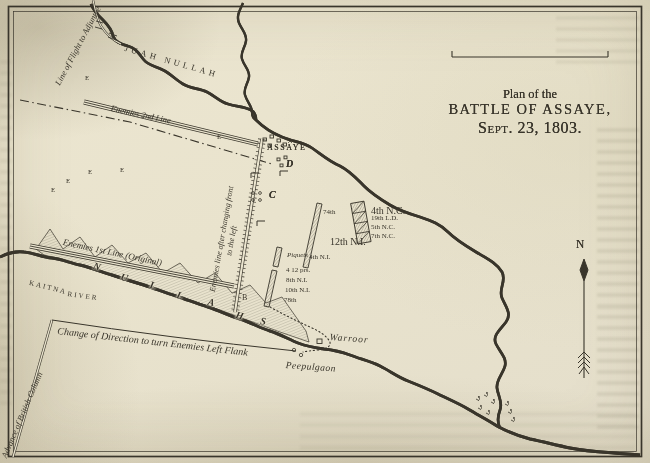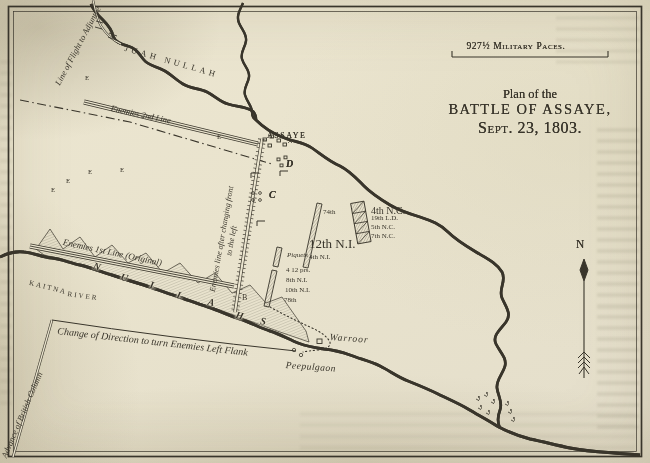--- a/index.html
+++ b/index.html
@@ -180,54 +180,53 @@
       <path d="M 584,281 L 584,352 M 584,352 L 584,378" fill="none" stroke-width="1.1"></path>
       <path d="M584,352 L578,358 M584,352 L590,358 M584,357 L578,363 M584,357 L590,363 M584,362 L578,368 M584,362 L590,368 M584,367 L579,374 M584,367 L589,374" fill="none" stroke-width="1"></path>
     </g>
 
     <g fill="none" stroke="#39352b">
       <path d="M 452,57 H 608" stroke-width="1.2"></path>
       <path d="M 452,57 V 51 M 608,57 V 51" stroke-width="1.1"></path>
     </g>
   </svg>
 
-  <span class="lbl sc inky" style="left:441px;top:42px;width:150px;text-align:center;font-size:9.5px;letter-spacing:.6px;">927½ Military Paces.</span>
 
   <span class="lbl inky" style="left:415px;top:102px;width:230px;text-align:center;font-size:14.5px;letter-spacing:1.5px;">BATTLE OF ASSAYE,</span>
   <span class="lbl inky" style="left:430px;top:88px;width:200px;text-align:center;font-size:12.5px;">Plan of the</span>
   <span class="lbl sc inky" style="left:430px;top:120px;width:200px;text-align:center;font-size:16px;letter-spacing:.5px;">Sept. 23, 1803.</span>
 
   <span class="lbl inky" style="left:576px;top:239px;font-size:11.5px;">N</span>
 
   <span class="lbl" style="left:126px;top:44px;font-size:8.5px;letter-spacing:3.5px;transform:rotate(16deg);">JUAH NULLAH</span>
   <span class="lbl" style="left:30px;top:280px;font-size:7px;letter-spacing:2px;transform:rotate(14deg);">KAITNA</span>
   <span class="lbl" style="left:68px;top:291px;font-size:7px;letter-spacing:2px;transform:rotate(8deg);">RIVER</span>
 
-  <span class="lbl inky" style="left:267px;top:132px;font-size:8px;letter-spacing:1.5px;">ASSAYE</span>
+  <span class="lbl inky" style="left:267px;top:144px;font-size:8px;letter-spacing:1.5px;">ASSAYE</span>
   <span class="lbl it" style="left:330px;top:333px;font-size:9.5px;letter-spacing:1px;transform:rotate(4deg);">Warroor</span>
   <span class="lbl it" style="left:286px;top:361px;font-size:9.5px;letter-spacing:.5px;transform:rotate(4deg);">Peepulgaon</span>
 
   <span class="lbl it ctr" style="left:22px;top:415px;font-size:8.5px;transform:translate(-50%,-50%) rotate(-67deg);">Advance of British Column</span>
   <span class="lbl it" style="left:58px;top:326px;font-size:10px;transform:rotate(6.5deg);">Change of Direction to turn Enemies Left Flank</span>
   <span class="lbl it ctr" style="left:78px;top:46px;font-size:8.5px;transform:translate(-50%,-50%) rotate(-62deg);">Line of Flight to Adjuntee</span>
 
   <span class="lbl it" style="left:64px;top:238px;font-size:9px;transform:rotate(12deg);">Enemies 1st Line (Original)</span>
   <span class="lbl it" style="left:112px;top:104px;font-size:8.5px;transform:rotate(12deg);">Enemies 2nd Line</span>
   <span class="lbl it ctr two" style="left:227px;top:240px;font-size:8px;transform:translate(-50%,-50%) rotate(-80deg);">
     <span>Enemies line after changing front</span>
     <span>to the left</span>
   </span>
 
   <span class="lbl" style="left:371px;top:206px;font-size:10px;">4th N.C.</span>
   <span class="lbl" style="left:371px;top:215px;font-size:7px;">19th L.D.</span>
   <span class="lbl" style="left:371px;top:224px;font-size:7px;">5th N.C.</span>
   <span class="lbl" style="left:371px;top:233px;font-size:7px;">7th N.C.</span>
 
   <span class="lbl" style="left:323px;top:209px;font-size:7px;">74th</span>
-  <span class="lbl" style="left:309px;top:237px;font-size:13px;">12th N.I.</span>
+  <span class="lbl" style="left:330px;top:237px;font-size:10px;">12th N.I.</span>
   <span class="lbl" style="left:309px;top:254px;font-size:7px;">4th N.I.</span>
 
   <span class="lbl" style="left:287px;top:252px;font-size:7px;font-style:italic;">Piquets</span>
   <span class="lbl" style="left:286px;top:267px;font-size:7px;text-align:right;">4 12 prs.</span>
   <span class="lbl" style="left:286px;top:277px;font-size:7px;">8th N.I.</span>
   <span class="lbl" style="left:285px;top:287px;font-size:7px;">10th N.I.</span>
   <span class="lbl" style="left:284px;top:297px;font-size:7px;">78th</span>
 
   <span class="lbl it halo" style="left:95px;top:261px;font-size:10px;font-weight:bold;transform:rotate(18deg);">N</span>
   <span class="lbl it halo" style="left:122px;top:272px;font-size:10px;font-weight:bold;transform:rotate(15deg);">U</span>

